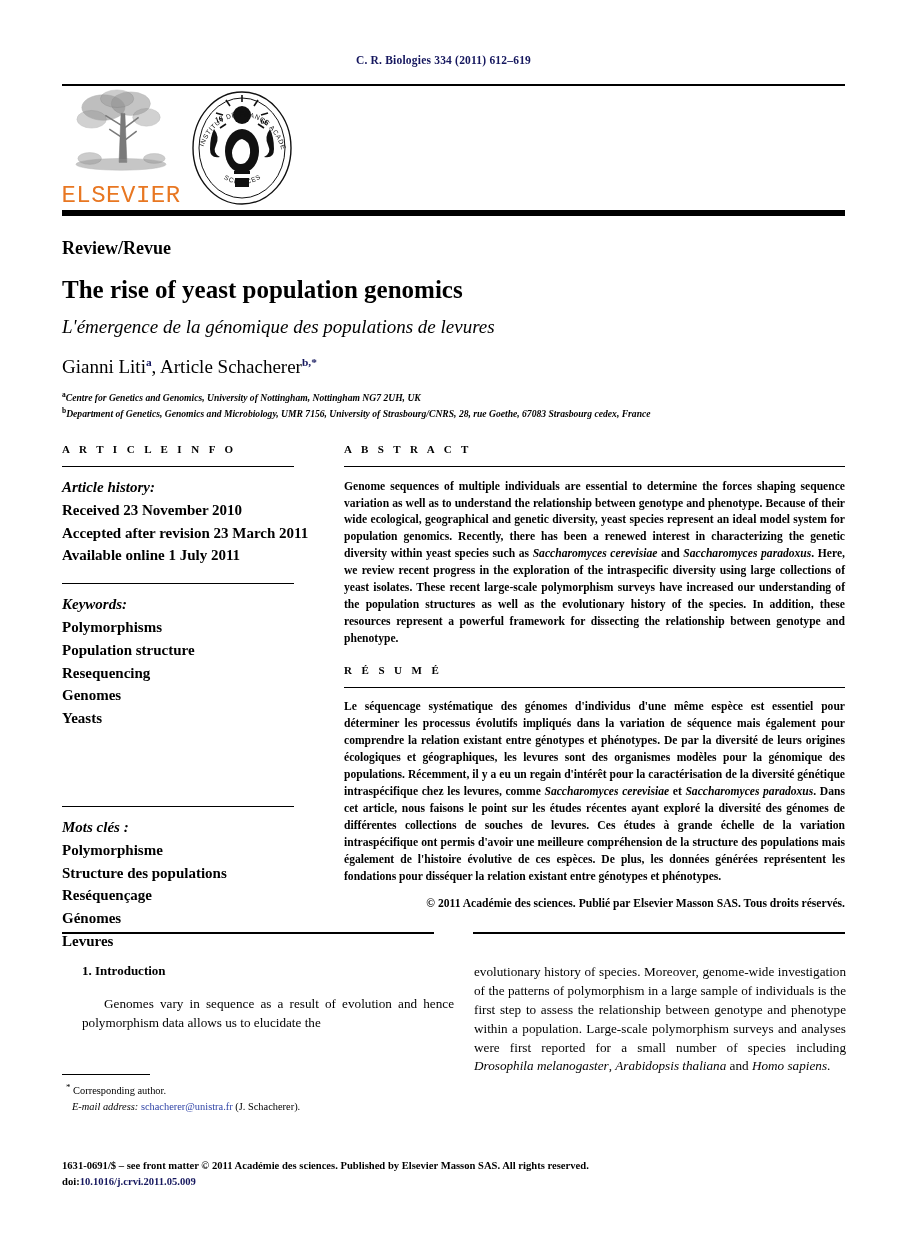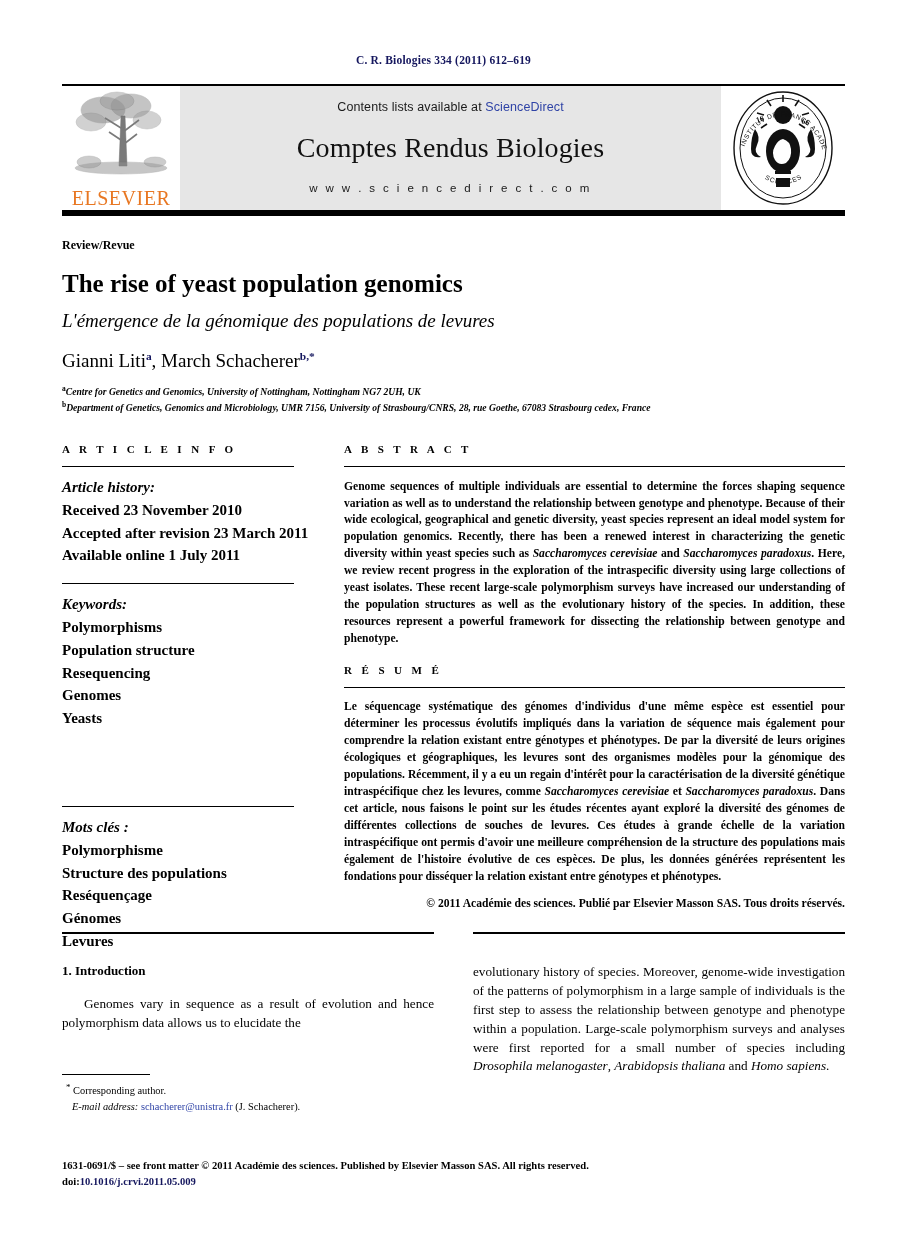--- a/index.html
+++ b/index.html
@@ -69,22 +69,22 @@
     justify-content: flex-end;
     padding-bottom: 2px;
     box-sizing: border-box;
   }
   .elsevier-tree {
     width: 104px;
     height: 96px;
     display: block;
   }
   .elsevier-word {
-    font-family: Liberation Serif, serif;
-    font-size: 20px;
+    font-family: Liberation Mono, monospace;
+    font-size: 24px;
     letter-spacing: 0.5px;
     color: #e87722;
     line-height: 1;
     margin-top: 4px;
   }
 
   
   .contents-panel {
     flex: 1 1 auto;
     background: #e6e6e6;
@@ -129,21 +129,21 @@
   .academy-seal svg { display: block; }
 
   
   .title-block {
     position: absolute;
     left: 62px;
     top: 238px;
     width: 783px;
   }
   .review-label {
-    font-size: 12px;
+    font-size: 18px;
     font-weight: bold;
     font-family: "Liberation Serif", serif;
     margin-bottom: 14px;
   }
   .article-title {
     font-size: 25px;
     font-family: "Liberation Serif", serif;
     color: #000;
     margin-bottom: 14px;
     line-height: 1.1;
@@ -265,20 +265,21 @@
     position: absolute;
     top: 963px;
     left: 62px;
     width: 783px;
     display: flex;
     justify-content: space-between;
   }
   .body-col {
     width: 372px;
     flex: 0 0 372px;
+    margin-left: 20px;
   }
   .section-title {
     font-family: "Liberation Serif", serif;
     font-weight: bold;
     font-size: 13px;
     margin: 0 0 16px 0;
   }
   .body-par {
     font-family: "Liberation Serif", serif;
     font-size: 13.2px;
@@ -349,25 +350,20 @@
             <path d="M52 28 L50 78 L58 78 L56 28 Z" fill="#7a7a7a"></path>
             <path d="M52 40 L36 30 M54 44 L70 32 M52 52 L40 44 M55 56 L68 46" stroke="#7a7a7a" stroke-width="1.6" fill="none"></path>
             <ellipse cx="52" cy="80" rx="46" ry="6" fill="#8f8f8f" opacity="0.5"></ellipse>
             <ellipse cx="20" cy="74" rx="12" ry="6" fill="#9a9a9a" opacity="0.5"></ellipse>
             <ellipse cx="86" cy="74" rx="11" ry="5" fill="#9a9a9a" opacity="0.5"></ellipse>
           </g>
         </svg>
         <div class="elsevier-word">ELSEVIER</div>
       </div>
 
-      <div class="contents-panel">
-        <div class="contents-line"><span>Contents lists available at </span><span class="sd-link">ScienceDirect</span></div>
-        <div class="journal-title">Comptes Rendus Biologies</div>
-        <div class="sd-url">w w w . s c i e n c e d i r e c t . c o m</div>
-      </div>
 
       <div class="academy-seal">
         <svg width="104" height="118" viewBox="0 0 104 118">
           <ellipse cx="52" cy="59" rx="49" ry="56" fill="#ffffff" stroke="#111" stroke-width="1.4"></ellipse>
           <ellipse cx="52" cy="59" rx="43" ry="50" fill="#ffffff" stroke="#111" stroke-width="1"></ellipse>
           <g fill="#111">
             <circle cx="52" cy="26" r="9"></circle>
             <g stroke="#111" stroke-width="1.6">
               <path d="M52 13 L52 6 M40 17 L36 11 M64 17 L68 11 M33 26 L26 24 M71 26 L78 24 M36 35 L30 39 M68 35 L74 39"></path>
             </g>
@@ -400,21 +396,21 @@
 
     </div>
     <div class="masthead-rule-bottom"></div>
   </div>
 
   <div class="title-block">
     <div class="review-label">Review/Revue</div>
     <h1 class="article-title">The rise of yeast population genomics</h1>
     <div class="article-subtitle">L'émergence de la génomique des populations de levures</div>
     <div class="authors">
-      <span>Gianni Liti</span><sup>a</sup><span>, </span><span>March Schacherer</span><sup>b,*</sup>
+      <span>Gianni Liti</span><sup>a</sup><span>, </span><span>Article Schacherer</span><sup>b,*</sup>
     </div>
     <div class="affiliation"><sup>a</sup><span>Centre for Genetics and Genomics, University of Nottingham, Nottingham NG7 2UH, UK</span></div>
     <div class="affiliation"><sup>b</sup><span>Department of Genetics, Genomics and Microbiology, UMR 7156, University of Strasbourg/CNRS, 28, rue Goethe, 67083 Strasbourg cedex, France</span></div>
   </div>
 
   <div class="infoarea">
 
     <div class="col-left">
       <div class="sec-head">A R T I C L E  I N F O</div>
       <hr class="hr-thin">

